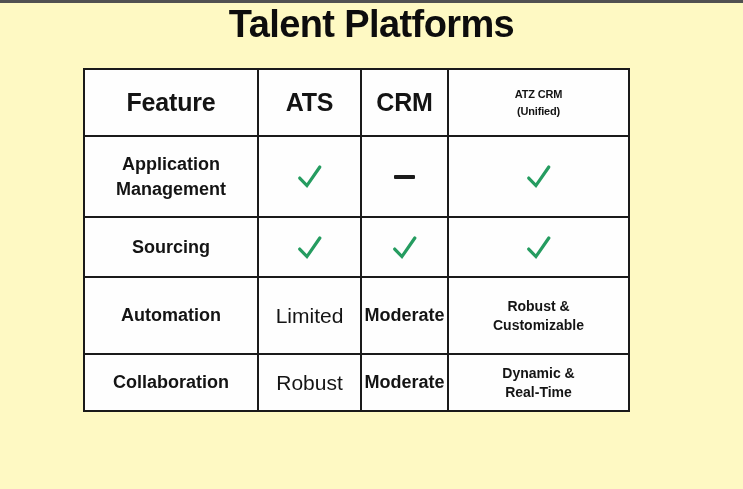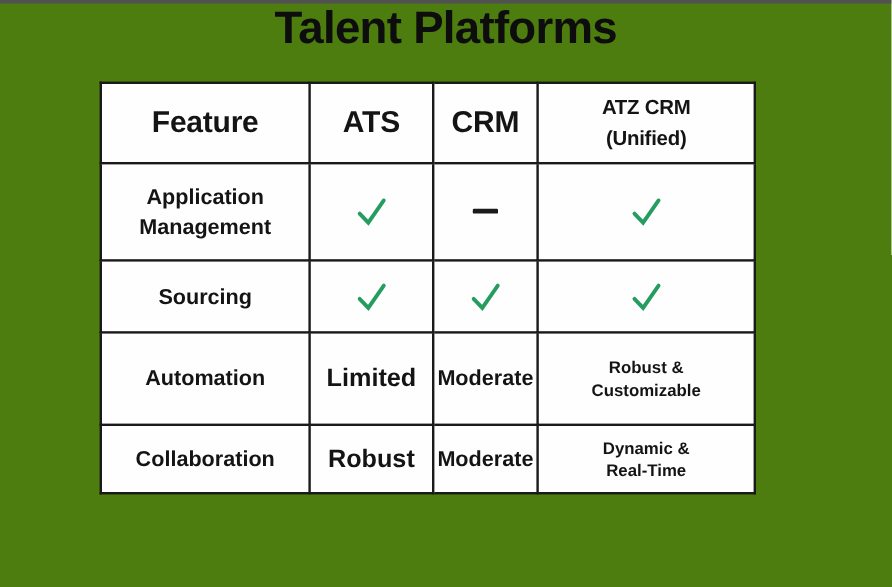--- a/index.html
+++ b/index.html
@@ -1,20 +1,20 @@
 <!DOCTYPE html>
 <html style="--strip: #515151; --grid: #1a1a1a;"><head>
 <meta charset="utf-8">
 <style>
   * { margin:0; padding:0; box-sizing:border-box; }
   html,body { background:#ffffff; }
   body { font-family:"Liberation Sans", sans-serif; }
   .screen {
     position:relative; width:743px; height:489px;
-    background:#4d7c0f; overflow:hidden;
+    background:#fef9c3; overflow:hidden;
   }
   .top-strip {
     position:absolute; top:0; left:0; width:100%; height:3px;
     background:var(--strip,#515151);
   }
   .title {
     position:absolute; top:3px; left:0; width:100%;
     text-align:center; font-size:38px; font-weight:700;
     letter-spacing:-0.6px; color:#0d0d0d;
   }
@@ -29,23 +29,23 @@
     white-space:pre-line; color:#141414; padding:0;
     background:#fefefe;
   }
   thead tr { height:67px; }
   tbody tr:nth-child(1){ height:81px; }
   tbody tr:nth-child(2){ height:60px;padding-left:23px; }
   tbody tr:nth-child(3){ height:77px; }
   tbody tr:nth-child(4){ height:57px; }
   tbody tr:nth-child(5){ height:69px; }
   .hdr { font-size:25px; font-weight:600; letter-spacing:-0.2px; }
-  .hdr-sm { font-size:17px; line-height:1.5;margin-top:32px; }
+  .hdr-sm { font-size:11px; line-height:1.5;margin-top:32px; }
   .feature { font-size:18px; font-weight:600; line-height:1.35; }
-  .val-lg { font-size:21px; font-weight:700; }
+  .val-lg { font-size:21px; font-weight:400; }
   .val-md { font-size:14px; font-weight:600; line-height:1.3; }
   .val-sm { font-size:18px; font-weight:600; }
   .checks { display:flex; align-items:center; justify-content:center; }
   .check { width:33px; height:33px; display:block; }
   .check + .check { margin-left:-15px; }
   .dash {
     display:inline-block; width:21px; height:4px;
     background:#1b1b1b; border-radius:1px; vertical-align:middle;
   }
 </style>

